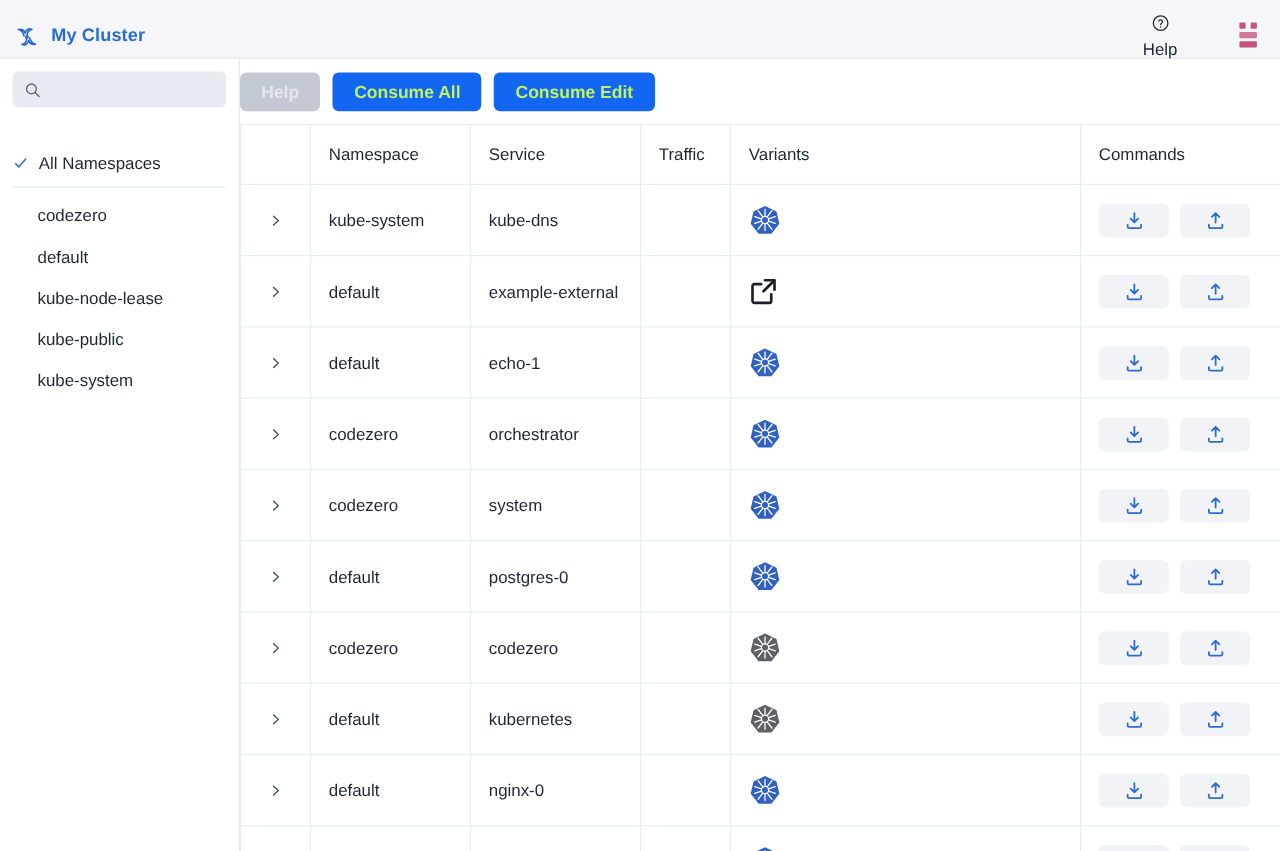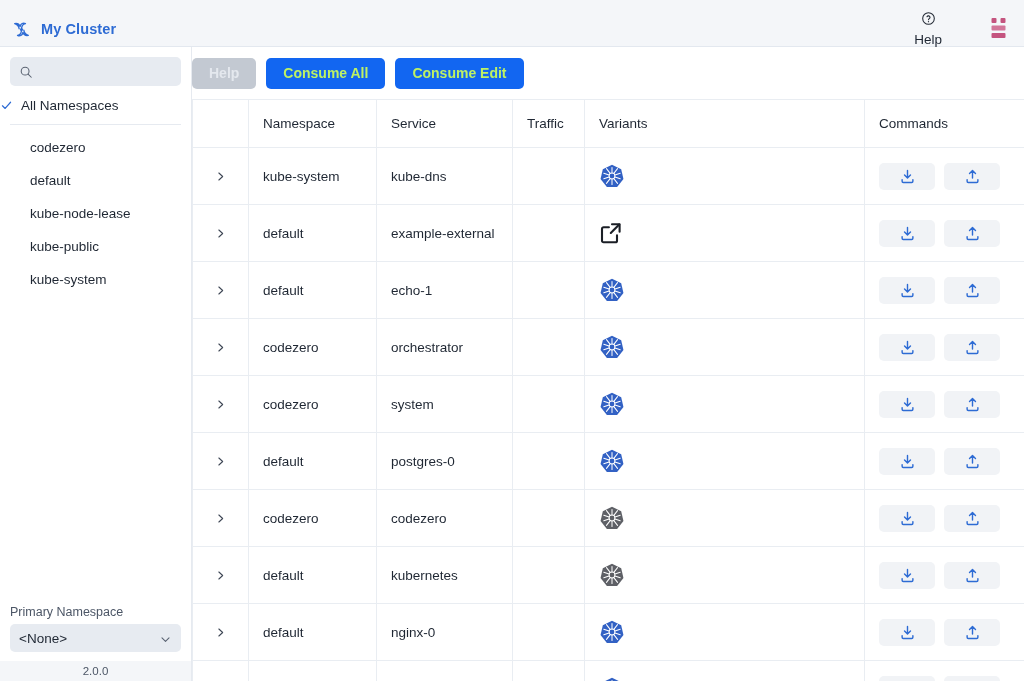--- a/index.html
+++ b/index.html
@@ -55,22 +55,22 @@
     display: flex; align-items: center; padding: 0 9px; gap: 7px;
   }
   .search-icon { width: 14px; height: 14px; display: block; flex: none; }
   .search-input {
     border: none; outline: none; background: transparent;
     font-family: "Liberation Sans", sans-serif; font-size: 13px;
     color: #1f2733; width: 100%;
   }
   .ns-all {
     display: flex; align-items: center; gap: 8px;
-    padding: 12px 10px 11px 0;
-    font-size: 13.5px; color: #1f2733; cursor: pointer;
+    padding: 12px 10px 11px 10px;
+    font-size: 13.5px; color: #1f2733; cursor: pointer; margin-top: 25px;
   }
   .check-icon { width: 13px; height: 13px; display: block; flex: none; }
   .ns-divider { height: 1px; background: #e6eaf0; margin: 0 10px; }
   .ns-list { padding-top: 6px; }
   .ns-item {
     padding: 8px 10px 8px 30px;
     font-size: 13.5px; color: #1f2733; cursor: pointer;
     line-height: 17px;
   }
 
@@ -218,32 +218,20 @@
       <div class="ns-divider"></div>
 
       <div class="ns-list">
         <div class="ns-item"><span>codezero</span></div>
         <div class="ns-item"><span>default</span></div>
         <div class="ns-item"><span>kube-node-lease</span></div>
         <div class="ns-item"><span>kube-public</span></div>
         <div class="ns-item"><span>kube-system</span></div>
       </div>
 
-      <div class="sidebar-bottom">
-        <div class="primary-label">Primary Namespace</div>
-        <div class="primary-select">
-          <span class="primary-select-value">&lt;None&gt;</span>
-          <span class="chevron-down">
-            <svg viewBox="0 0 24 24" width="13" height="13" fill="none">
-              <path d="M5.5 9l6.5 6.5L18.5 9" stroke="#5a6372" stroke-width="2" stroke-linecap="round" stroke-linejoin="round"></path>
-            </svg>
-          </span>
-        </div>
-        <div class="version-bar">2.0.0</div>
-      </div>
     </div>
 
     <div class="main">
 
       <div class="toolbar">
         <button class="btn btn-clear">Help</button>
         <button class="btn btn-primary">Consume All</button>
         <button class="btn btn-primary">Consume Edit</button>
       </div>
 

